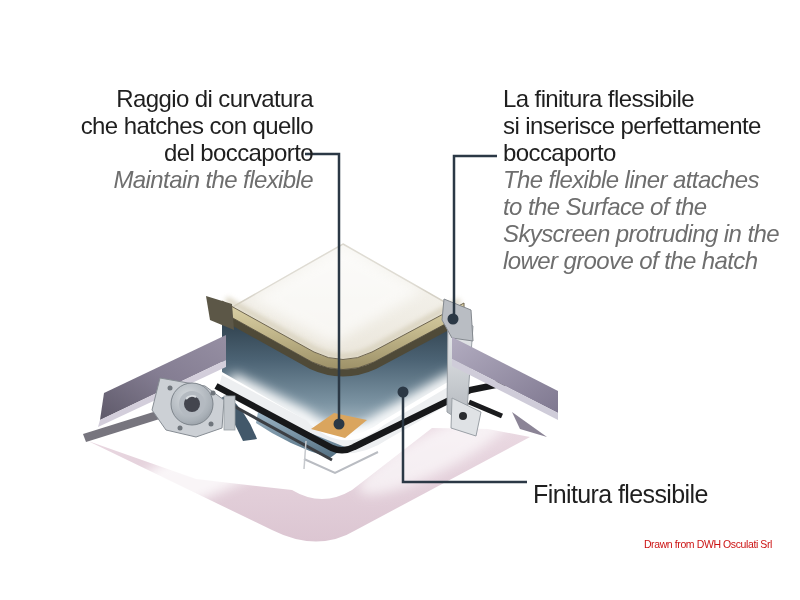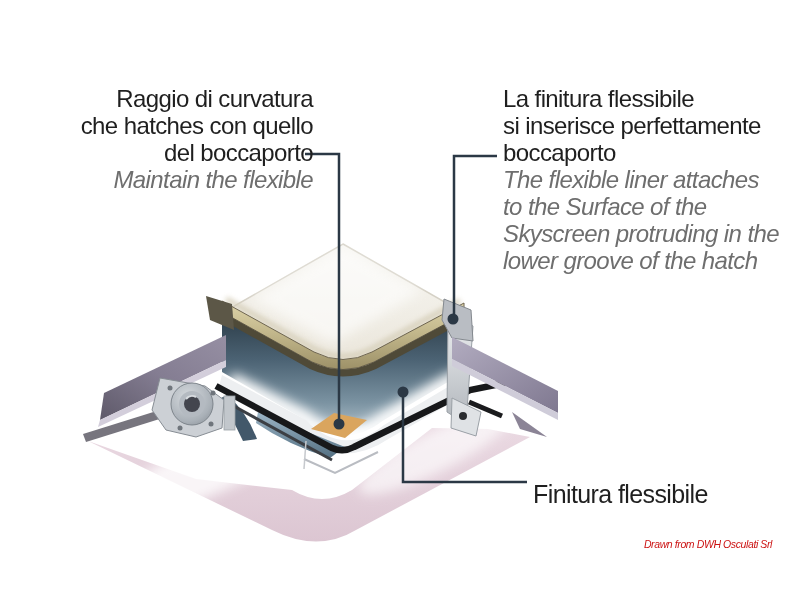--- a/index.html
+++ b/index.html
@@ -17,21 +17,21 @@
     display:block;color:#6e6e6e;font-size:24px;line-height:27px;
     font-style:italic;letter-spacing:-0.6px;white-space:nowrap;
   }
   #label-radius{top:85px;left:20px;width:293px;text-align:right;}
   #label-fit{top:85px;left:503px;width:295px;text-align:left;}
   #label-liner{top:451px;left:533px;text-align:left;margin-top:29px;}
   #label-liner .it-line{font-size:25px;line-height:29px;}
   #label-liner .en-line{font-size:25px;line-height:29px;}
   #credit{
     top:538px;right:28px;color:#cc1313;font-size:10.5px;
-    letter-spacing:-0.4px;white-space:nowrap;font-style:italic;
+    letter-spacing:-0.4px;white-space:nowrap;
   }
 </style>
 </head>
 <body>
 
 <div id="stage">
 
   <svg class="fig" width="800" height="600" viewBox="0 0 800 600" role="img">
     <defs>
       <linearGradient id="gPink" x1="0" y1="0" x2="0" y2="1">

